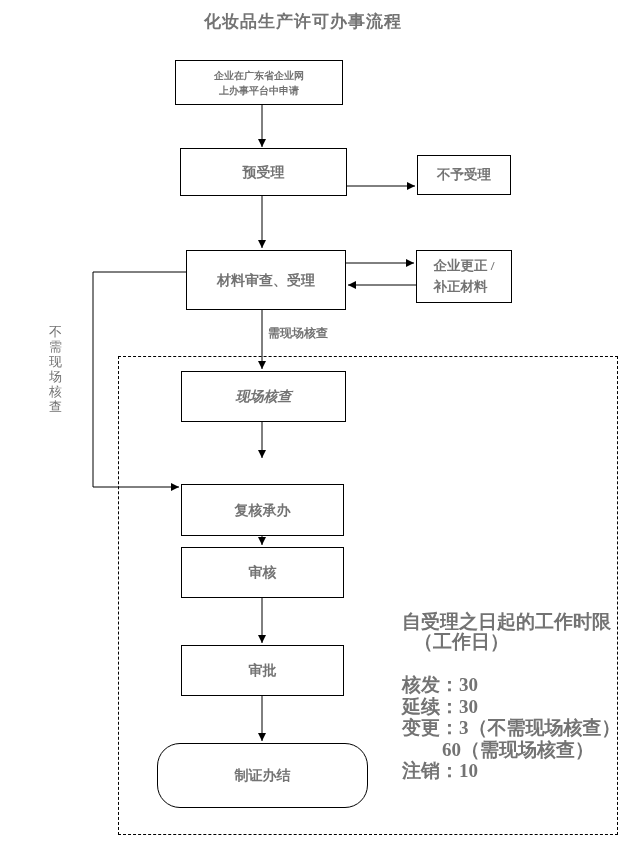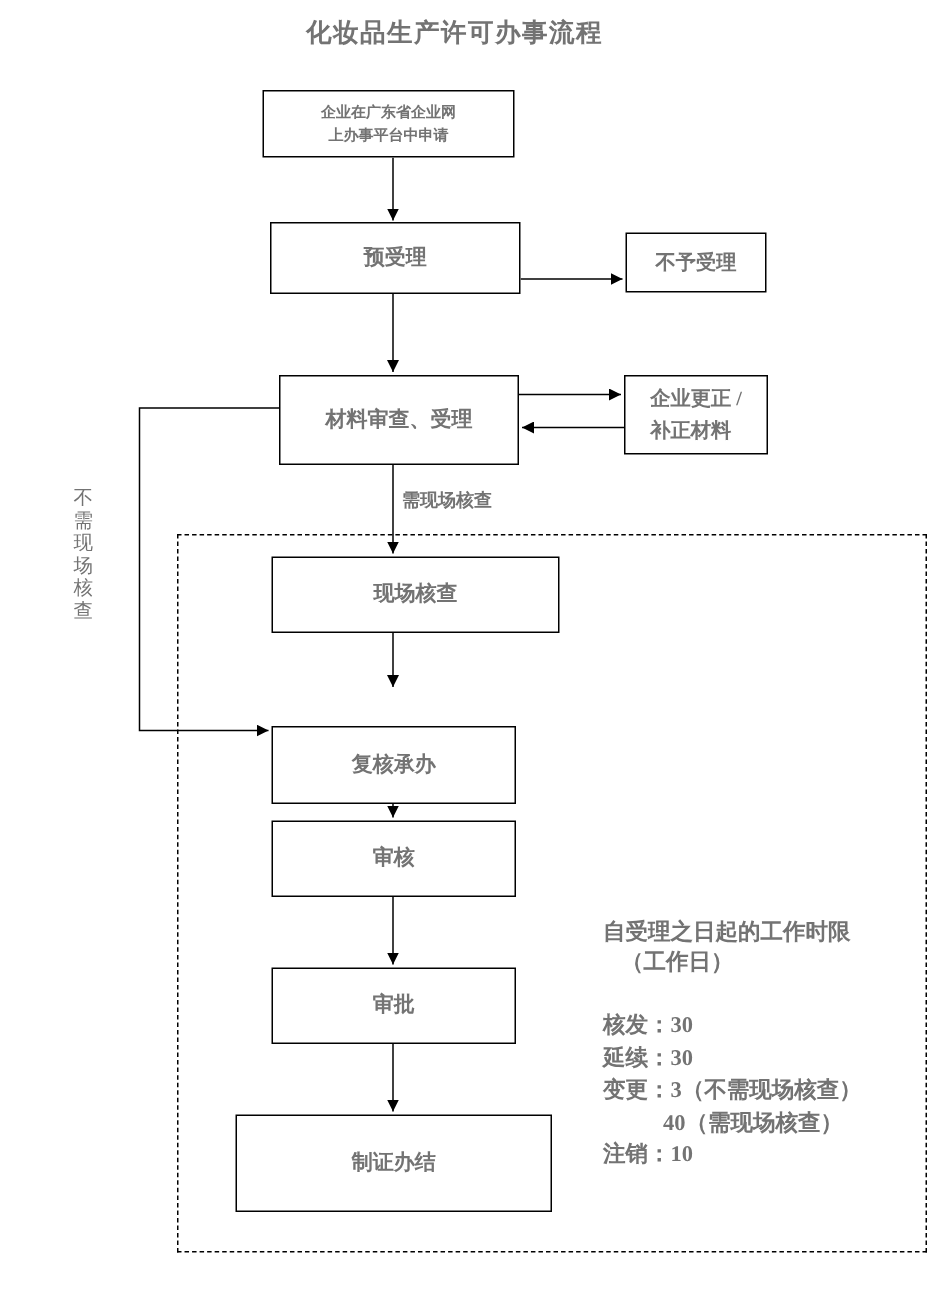--- a/index.html
+++ b/index.html
@@ -41,25 +41,25 @@
     line-height: 1.5;
     white-space: pre-line;
     z-index: 2;
     box-sizing: border-box;
   }
   .n-apply   { left:175px; top:60px;  width:168px; height:45px; font-size:10px; }
   .n-pre     { left:180px; top:148px; width:167px; height:48px; }
   .n-reject  { left:417px; top:155px; width:94px;  height:40px; font-size:13.5px; }
   .n-review  { left:186px; top:250px; width:160px; height:60px; }
   .n-correct { left:416px; top:250px; width:96px;  height:53px; font-size:13.5px; text-align:left; }
-  .n-onsite  { left:181px; top:371px; width:192px; height:51px; }
+  .n-onsite  { left:181px; top:371px; width:165px; height:51px;font-style:italic; }
   .n-recheck { left:181px; top:460px; width:163px; height:52px;margin-top:24px; }
   .n-audit   { left:181px; top:547px; width:163px; height:51px; }
   .n-approve { left:181px; top:645px; width:163px; height:51px; }
-  .n-complete{ left:157px; top:743px; width:211px; height:65px; }
+  .n-complete{ left:157px; top:743px; width:211px; height:65px;border-radius:23px; }
   .dashed-region {
     position: absolute;
     left: 118px; top: 356px;
     width: 500px; height: 479px;
     border: 1px dashed #000;
     z-index: 1;
     box-sizing: border-box;
   }
   .hlabel {
     position: absolute;
@@ -74,21 +74,21 @@
     width: 15px;
     font-size: 13px;
     line-height: 15px;
     text-align: center;
     word-break: break-all;
     z-index: 3;
   }
   .tl {
     position: absolute;
     left: 402px; top: 612px;
-    font-size: 15px;
+    font-size: 19px;
     font-weight: bold;
     z-index: 3;
   }
   .tl-h1 { line-height: 20px; }
   .tl-h2 { line-height: 20px; padding-left: 12px; }
   .tl-items { margin-top: 22px; }
   .tl-item { line-height: 21.5px; }
   .tl-item:nth-child(4) { padding-left: 40px; }
 </style>
 </head>
@@ -135,18 +135,18 @@
   <div class="hlabel">需现场核查</div>
   <div class="vlabel">不需现场核查</div>
 
   <div class="tl">
     <div class="tl-h1">自受理之日起的工作时限</div>
     <div class="tl-h2">（工作日）</div>
     <div class="tl-items">
       <div class="tl-item">核发：30</div>
       <div class="tl-item">延续：30</div>
       <div class="tl-item">变更：3（不需现场核查）</div>
-      <div class="tl-item">40（需现场核查）</div>
+      <div class="tl-item">60（需现场核查）</div>
       <div class="tl-item">注销：10</div>
     </div>
   </div>
 
 </div>
 
 </body></html>

